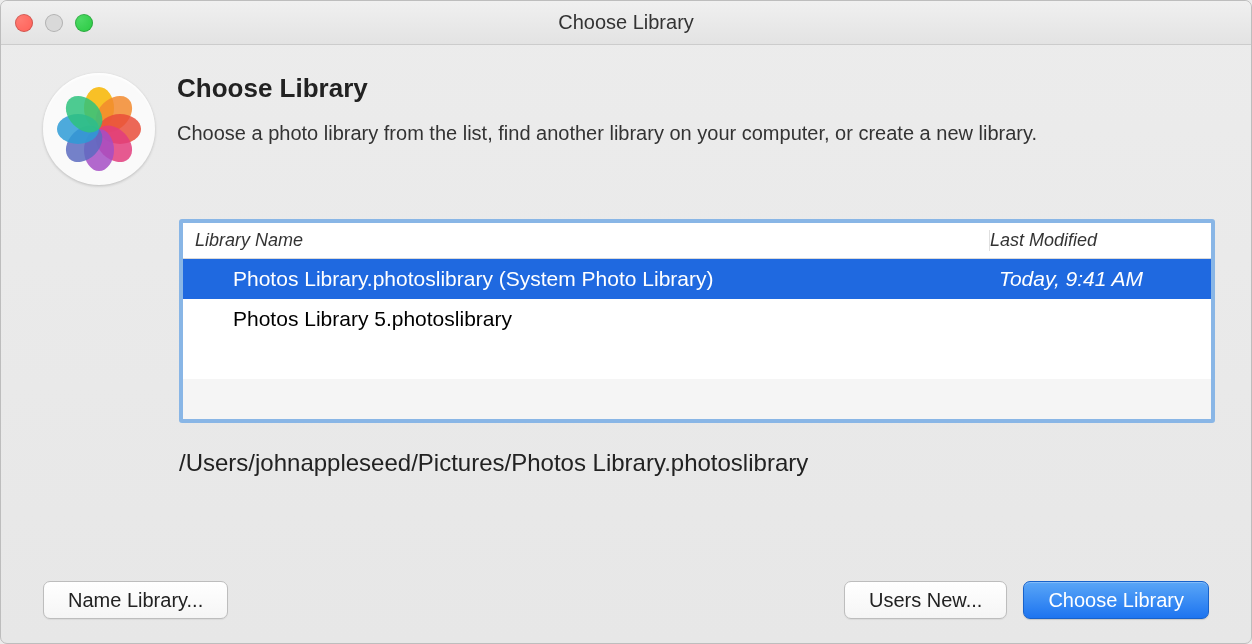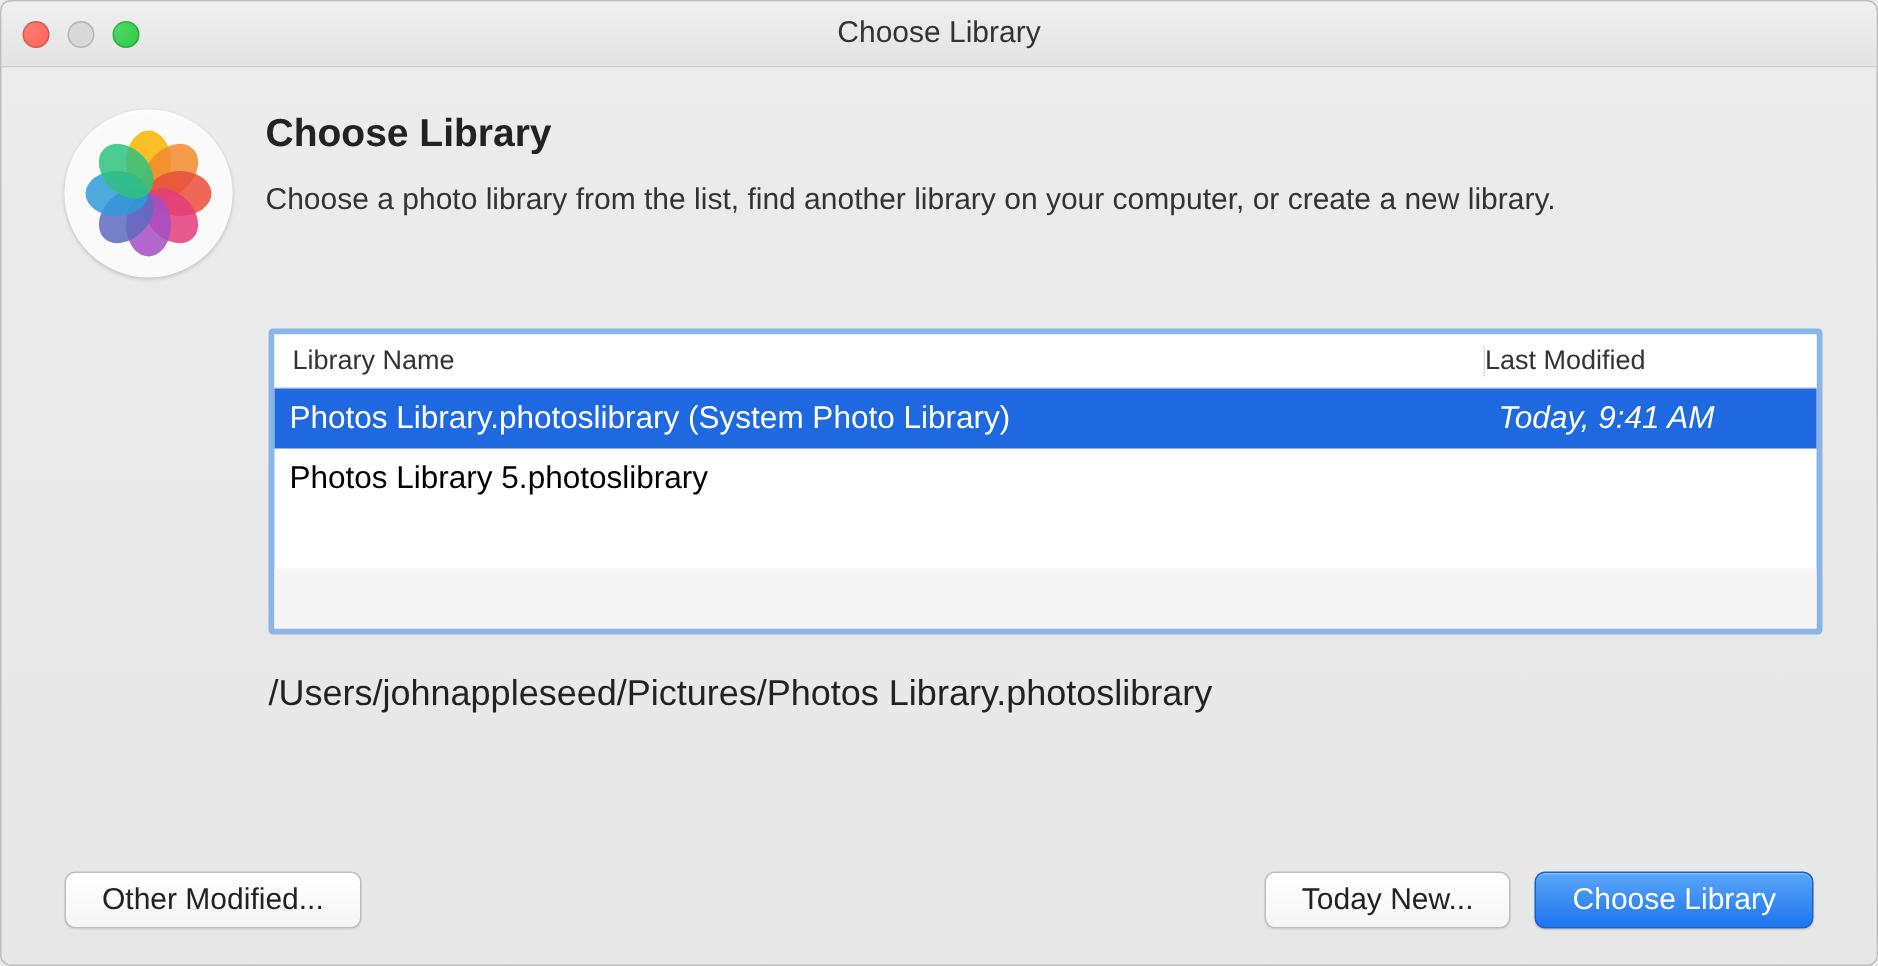--- a/index.html
+++ b/index.html
@@ -94,30 +94,31 @@
       background: #fff;
     }
     .thead {
       display: flex;
       font-size: 18px;
       color: #333;
       background: #fff;
       border-bottom: 1px solid #d9d9d9;
       height: 36px;
       align-items: center;
+      font-style: italic;
     }
     .th-name { flex: 1; padding: 0 12px; }
     .th-mod  { width: 222px; padding: 0 0; border-left: 1px solid #e0e0e0;}
     .trow {
       display: flex;
       font-size: 21px;
       height: 40px;
       align-items: center;
     }
-    .trow .td-name { flex: 1; padding: 0 10px; white-space: nowrap; overflow: hidden; }
+    .trow .td-name { flex: 1; padding: 0 10px; white-space: nowrap; overflow: hidden; margin-left: 40px; }
     .trow .td-mod  { width: 222px; padding: 0 10px; font-style: italic; }
     .trow.selected { background: #1f69e0; color: #fff; }
     .trow.alt { background: #f5f5f5; }
     .trow.empty { height: 40px; }
     .path-line {
       margin-left: 136px;
       margin-top: 26px;
       font-size: 24px;
       color: #222;
     }
@@ -195,18 +196,18 @@
         <div class="td-name">Photos Library 5.photoslibrary</div>
       </div>
       <div class="trow empty"></div>
       <div class="trow empty alt"></div>
     </div>
 
     <div class="path-line">/Users/johnappleseed/Pictures/Photos Library.photoslibrary</div>
   </div>
 
   <div class="button-row">
-    <button class="mac-btn">Other Modified...</button>
+    <button class="mac-btn">Name Library...</button>
     <div class="spacer"></div>
-    <button class="mac-btn">Today New...</button>
+    <button class="mac-btn">Users New...</button>
     <button class="mac-btn primary">Choose Library</button>
   </div>
 </div>
 
 </body></html>

